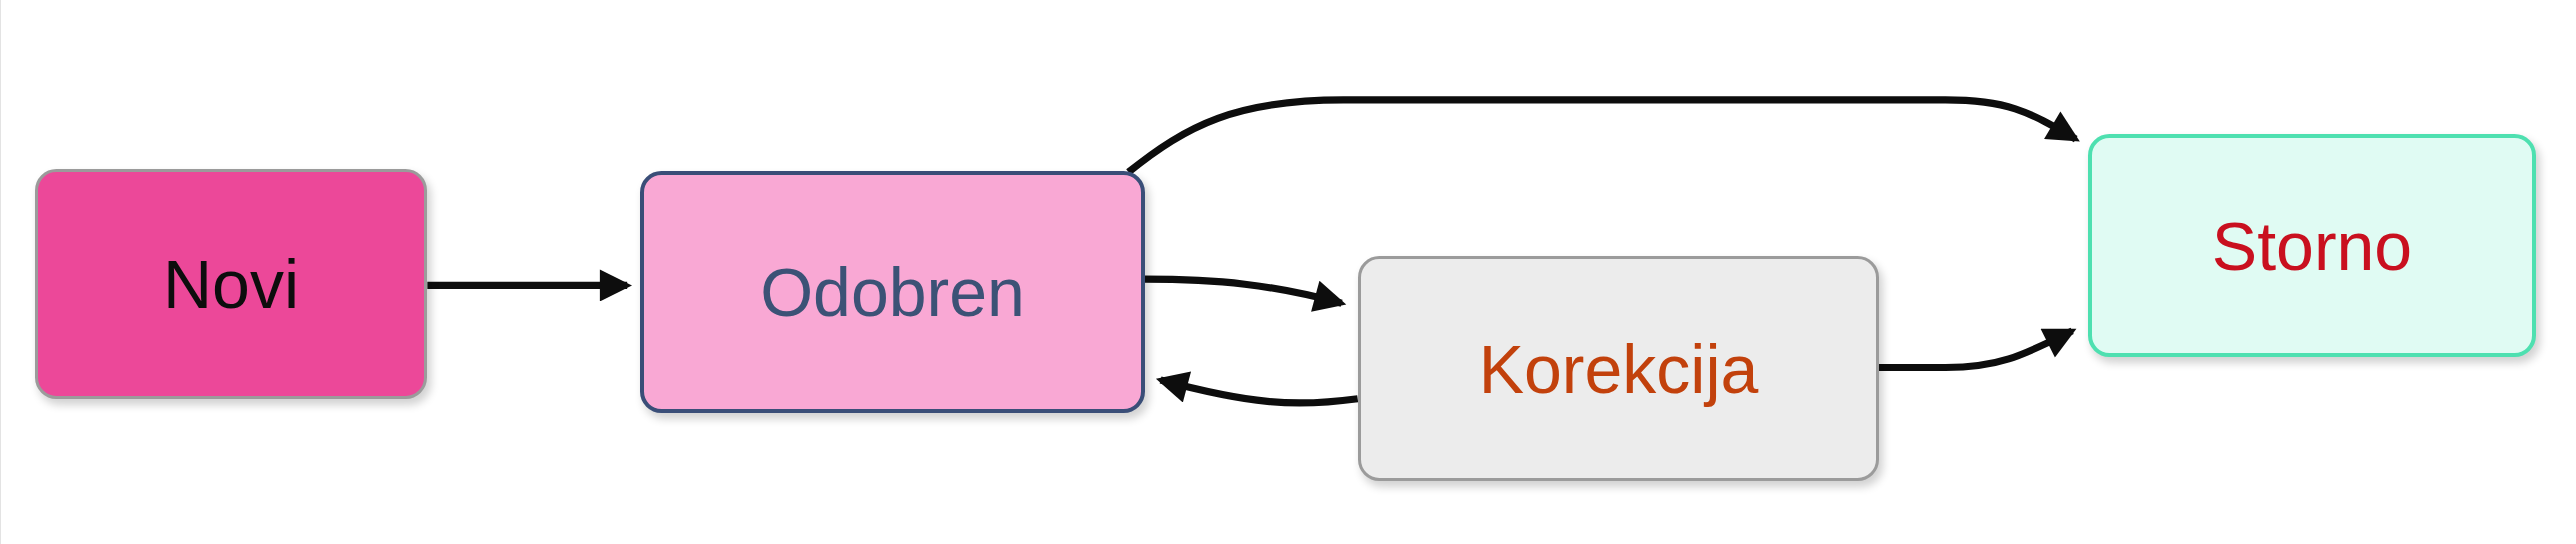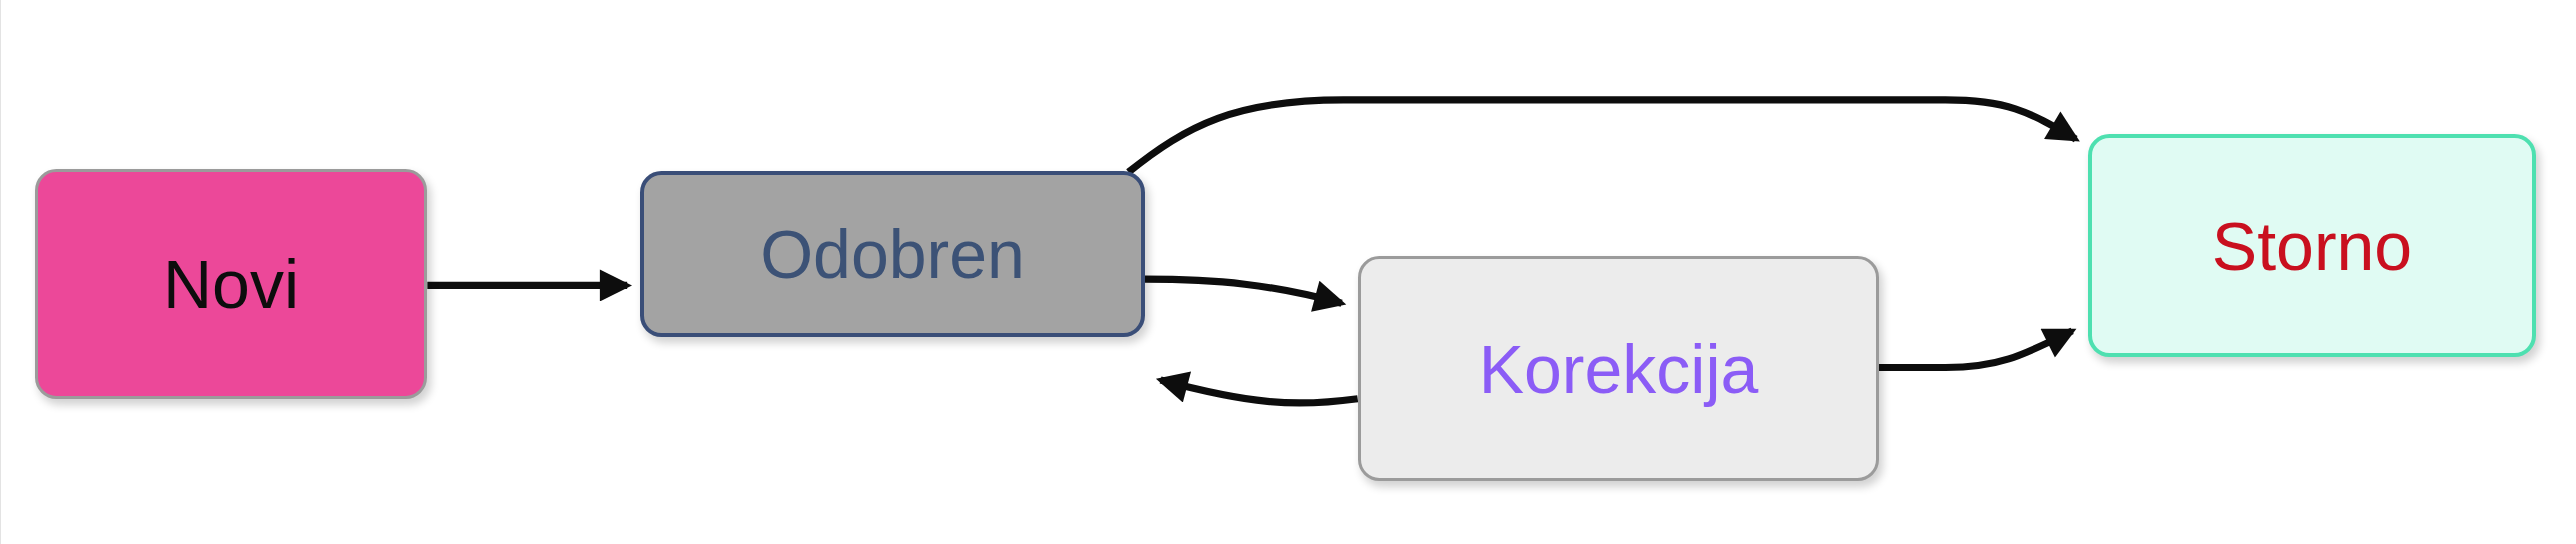--- a/index.html
+++ b/index.html
@@ -23,26 +23,26 @@
     line-height:1;
     box-shadow:3.6px 5.4px 9px rgba(0,0,0,0.18);
     user-select:none;
   }
   .node .label{white-space:nowrap;}
   #node-novi{
     left:34px;top:169px;width:392px;height:230px;
     background:#ec4899;border:3.6px solid #9b9b9b;color:#0d0d0d;
   }
   #node-odobren{
-    left:639px;top:171px;width:505px;height:166px;
-    background:#a3a3a3;border:4.5px solid #3a4e78;color:#3c5276;
+    left:639px;top:171px;width:505px;height:242px;
+    background:#f9a8d4;border:4.5px solid #3a4e78;color:#3c5276;
   }
   #node-korekcija{
     left:1357px;top:256px;width:521px;height:225px;
-    background:#ececec;border:3.6px solid #9b9b9b;color:#8b5cf6;
+    background:#ececec;border:3.6px solid #9b9b9b;color:#c2410c;
   }
   #node-storno{
     left:2087px;top:134px;width:448px;height:223px;
     background:#e0fbf3;border:4.5px solid #4ee0b0;color:#c9101f;
   }
 </style>
 </head>
 <body>
 
 <div id="canvas">

